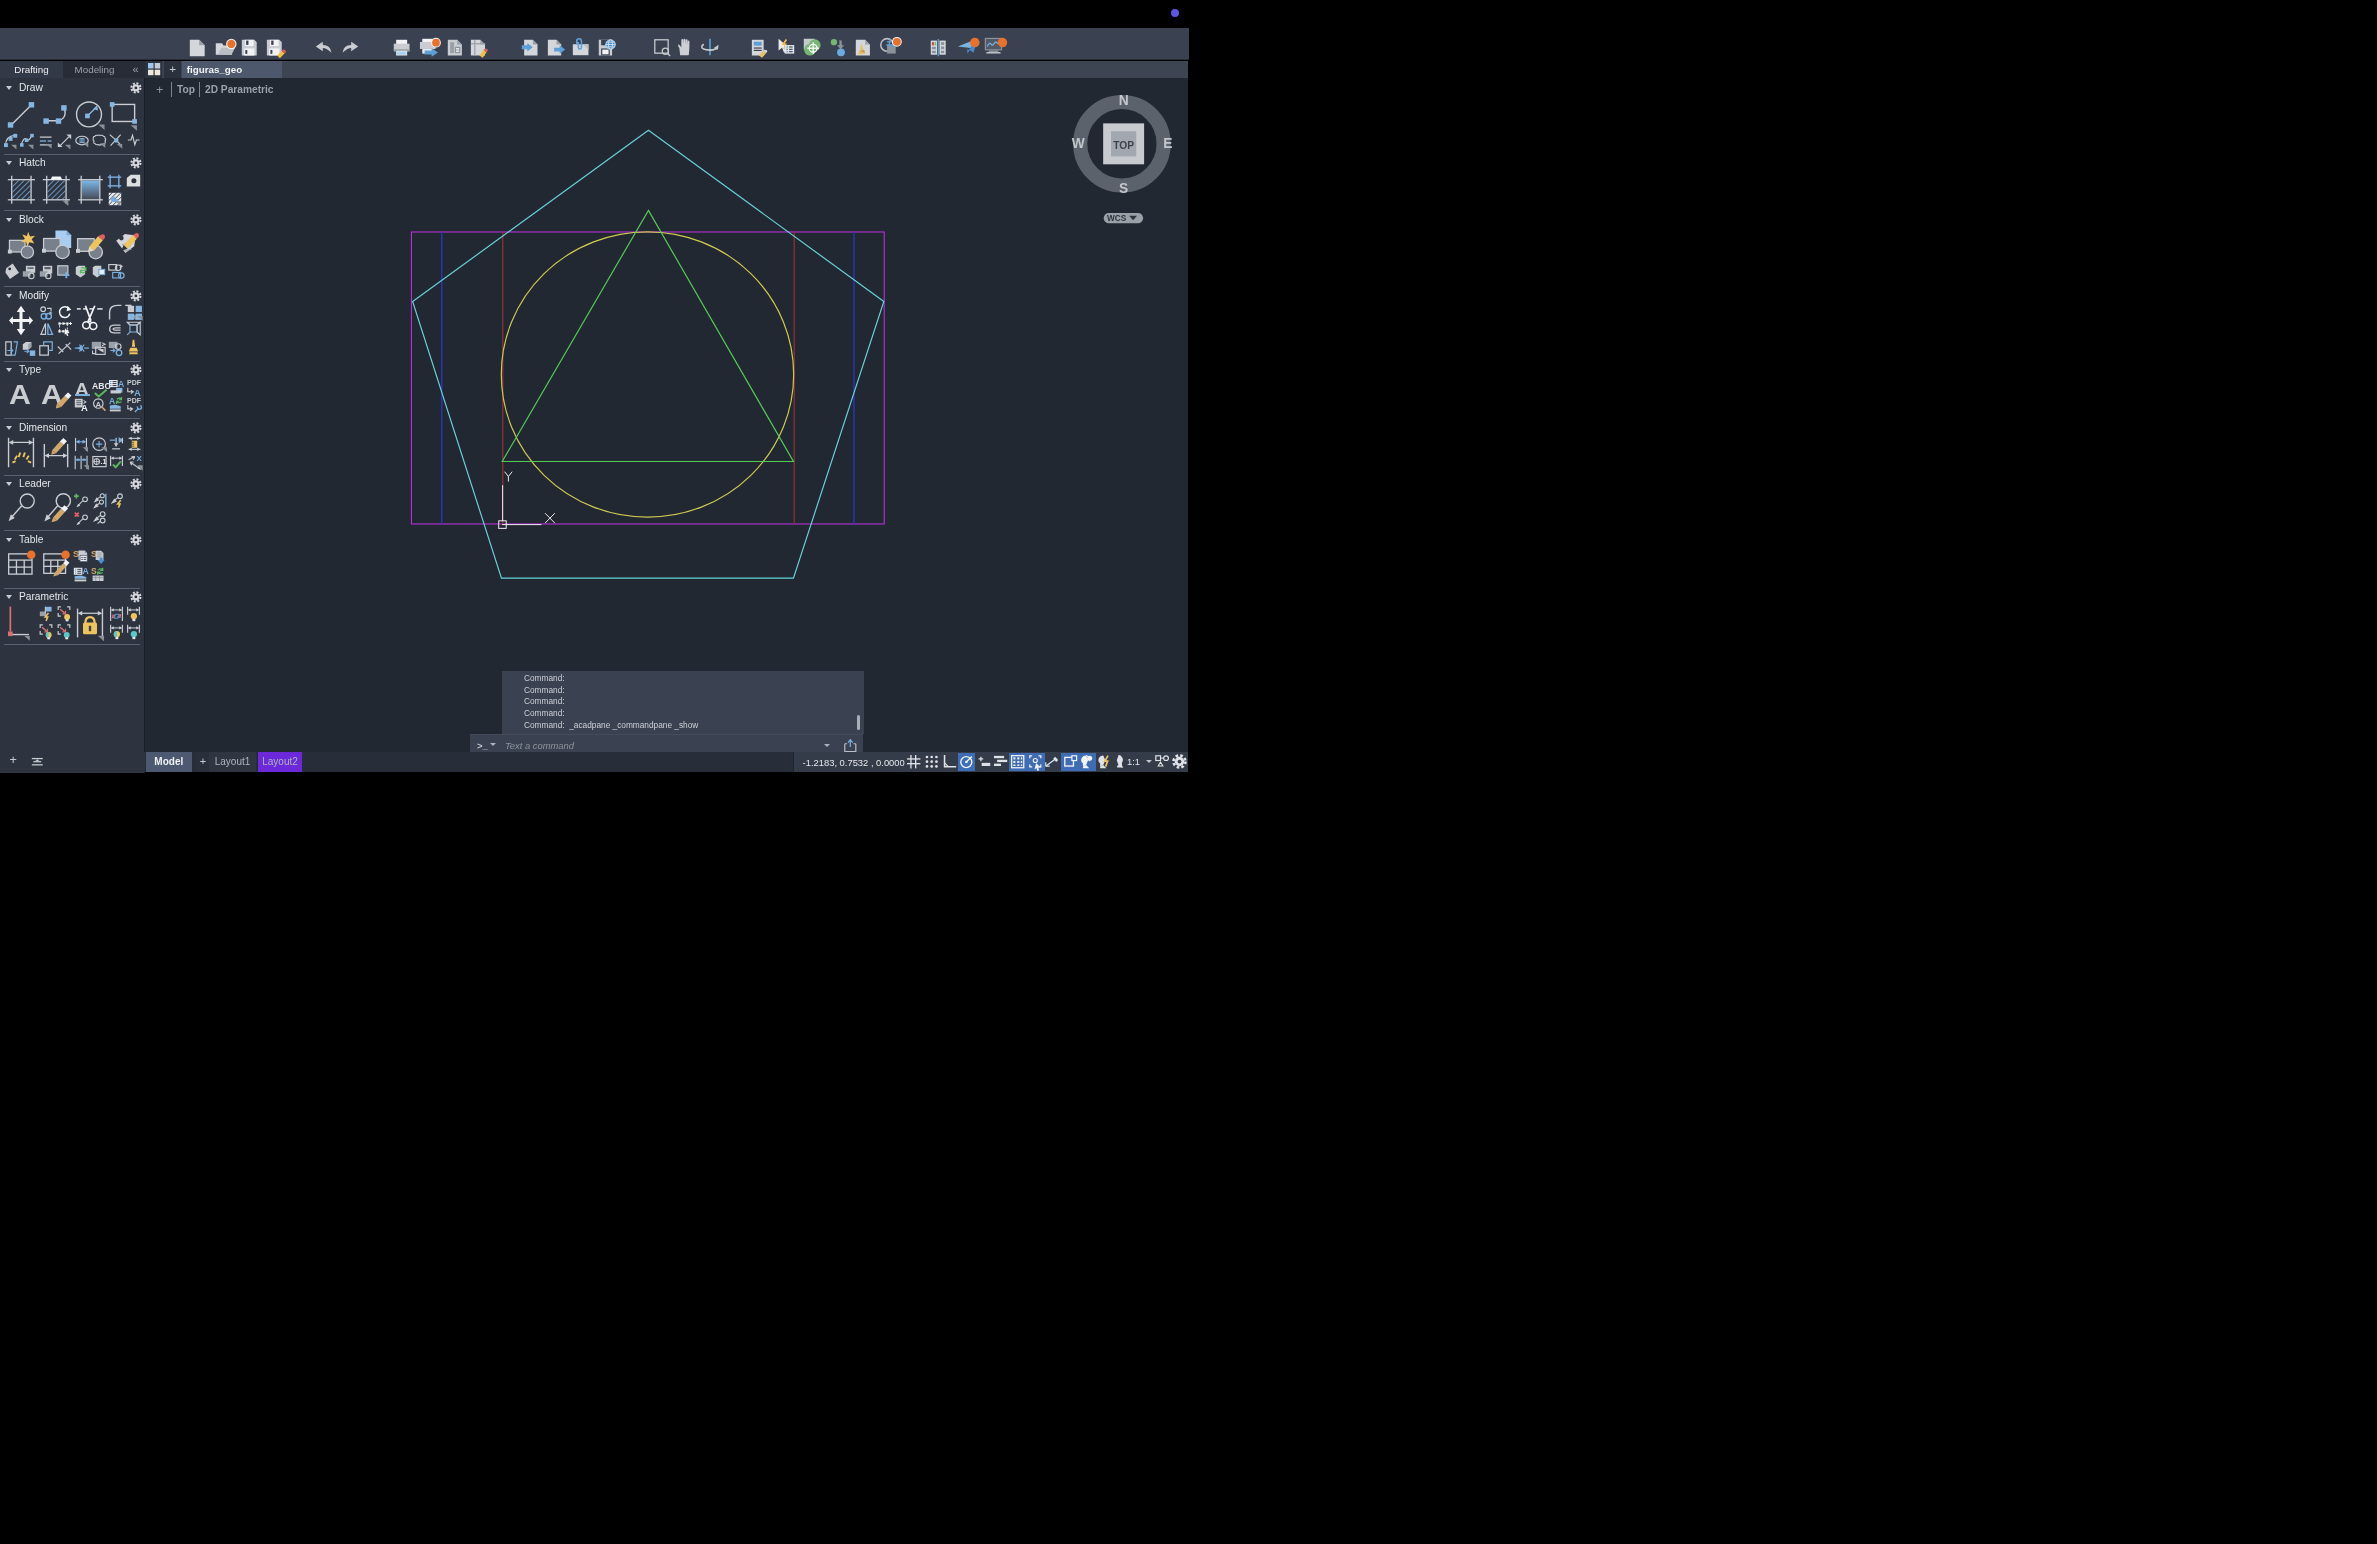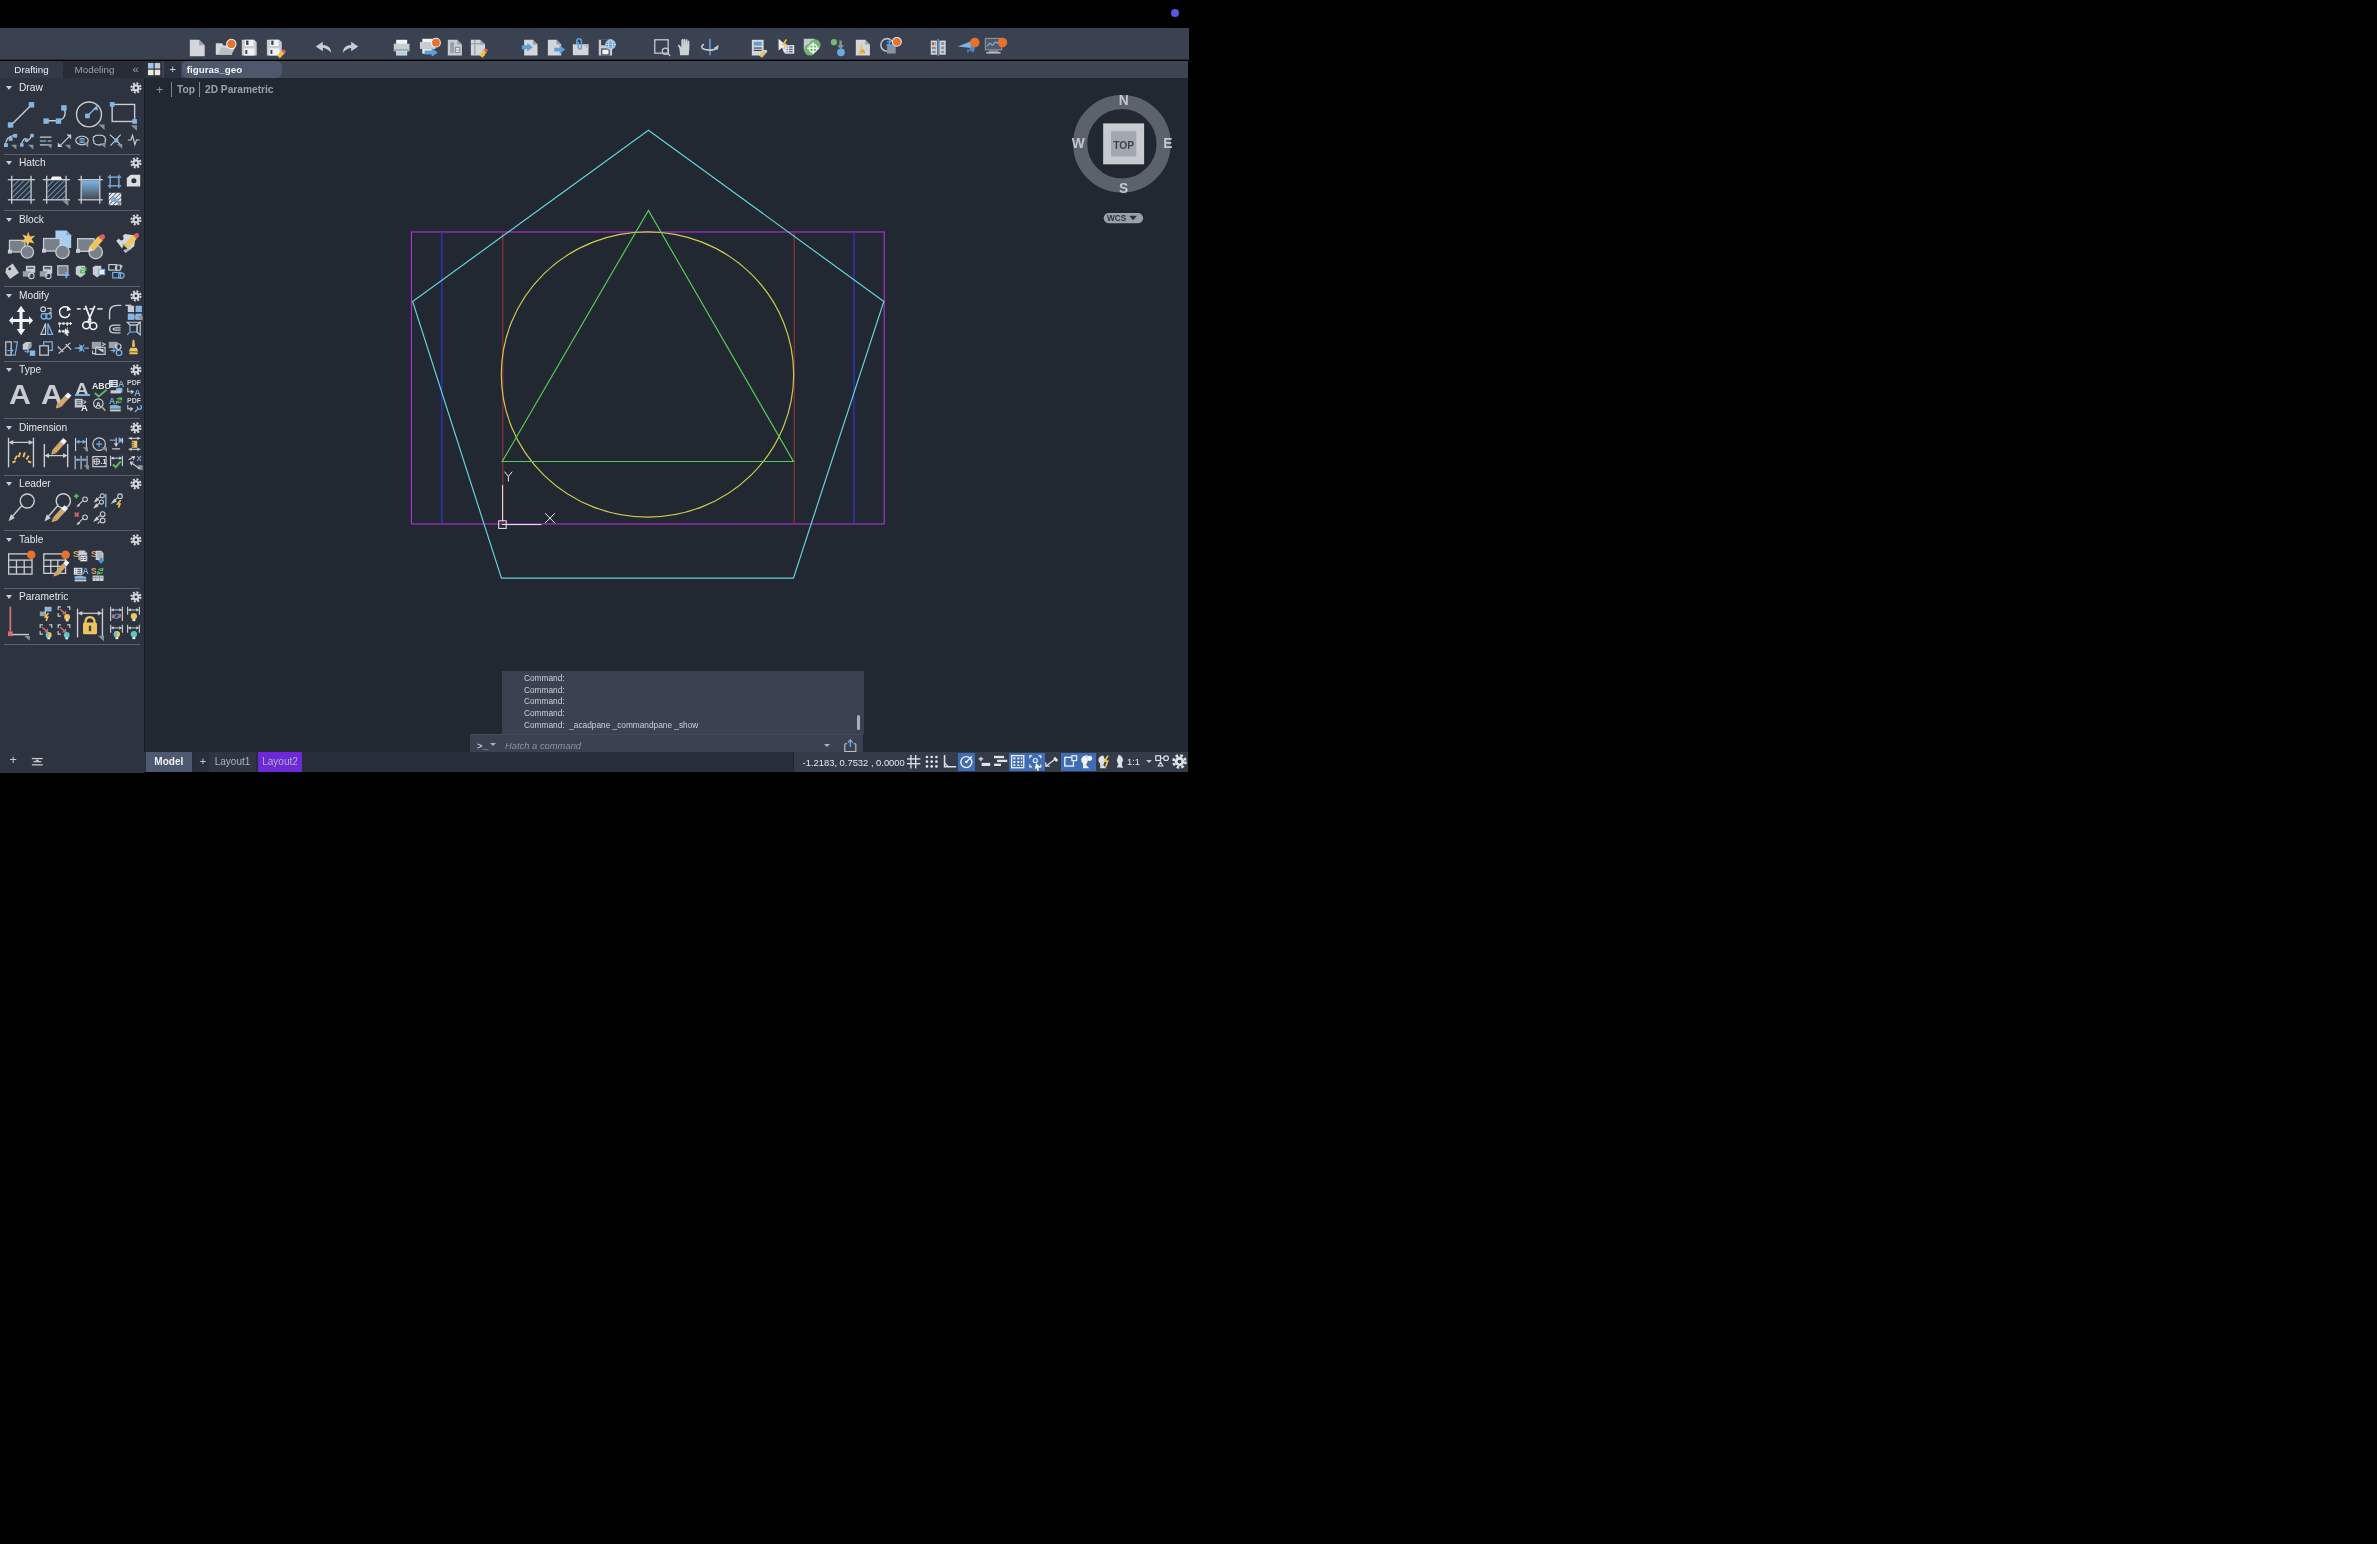--- a/index.html
+++ b/index.html
@@ -4,21 +4,21 @@
 <style>
 html,body{margin:0;padding:0;width:1189px;height:772px;overflow:hidden;background:#000;
 font-family:"Liberation Sans",sans-serif;-webkit-font-smoothing:antialiased;}
 *{box-sizing:border-box;}
 #menubar{position:absolute;left:0;top:0;width:1189px;height:28px;background:#000;}
 #mbdot{position:absolute;left:1171px;top:9.4px;width:7.9px;height:7.9px;border-radius:50%;background:#5e55e0;}
 #toolbar{position:absolute;left:0;top:28px;width:1189px;height:32px;background:#3a4150;border-bottom:0.8px solid #272c36;}
 #filetabs{position:absolute;left:145px;top:61px;width:1043px;height:17.3px;background:#3d4452;}
 #quadtile{position:absolute;left:0px;top:0px;width:18px;height:17.3px;background:#2b313d;border-right:0.8px solid #3a4150;}
 #plustile{position:absolute;left:19px;top:0px;width:17.3px;height:17.3px;background:#2b313d;color:#c8ccd2;font-size:11.8px;line-height:16.5px;text-align:center;}
-#filetab{position:absolute;left:37px;top:0px;width:100px;height:17.3px;background:#4e586c;color:#f2f4f6;font-weight:bold;font-size:9.8px;line-height:17.3px;padding-left:4.7px;border-radius:6px;}
+#filetab{position:absolute;left:37px;top:0px;width:100px;height:17.3px;background:#4e586c;color:#f2f4f6;font-weight:bold;font-size:9.8px;line-height:17.3px;padding-left:4.7px;}
 #panel{position:absolute;left:0;top:61px;width:145px;height:712px;background:#2d333f;border-right:0.8px solid #1a1f27;}
 .ptab{position:absolute;top:0;height:17.3px;font-size:9.8px;line-height:17.3px;text-align:center;}
 #viewport{position:absolute;left:145px;top:78px;width:1043px;height:675px;background:#222831;}
 #vplabel{position:absolute;left:11px;top:6.3px;color:#9aa1ab;font-size:10.2px;font-weight:bold;}
 #cmdhist{position:absolute;left:502px;top:671px;width:362px;height:63px;background:#3a4150;color:#ccd1d7;font-size:8.3px;line-height:11.7px;padding:2px 0 0 22px;}
 #cmdbar{position:absolute;left:470px;top:734px;width:393px;height:22px;background:#3a4150;border-top:0.8px solid #434b5a;}
 #bottombar{position:absolute;left:145px;top:752px;width:1043px;height:19.7px;background:#282e39;}
 #statusright{position:absolute;left:793px;top:752px;width:395px;height:19.7px;background:#343c49;border-left:0.8px solid #1f242c;}
 .btab{position:absolute;top:0;height:19.7px;font-size:10px;line-height:19.7px;text-align:center;}
 .hdr{position:absolute;left:0;width:145px;height:12.6px;color:#e4e7ea;font-size:10.2px;}
@@ -1037,21 +1037,21 @@
     <path d="M84 166 L94 166 L89 171.5 Z" fill="#2e343d"></path>
   </svg>
 </div>
 </div>
 <div id="cmdhist">Command:<br>Command:<br>Command:<br>Command:<br>Command:&nbsp;&nbsp;_acadpane _commandpane _show
 <div style="position:absolute;right:3.9px;top:44px;width:3.1px;height:15px;border-radius:1.6px;background:#a9afb8;"></div>
 </div>
 <div id="cmdbar">
   <span style="position:absolute;left:7px;top:4.7px;color:#c3c8cf;font-size:9.4px;font-weight:bold;">&gt;_</span>
   <span style="position:absolute;left:20.4px;top:7.9px;width:0;height:0;border-left:3.1px solid transparent;border-right:3.1px solid transparent;border-top:3.9px solid #aeb4bc;"></span>
-  <span style="position:absolute;left:35px;top:4.7px;color:#8d949e;font-size:9.4px;font-style:italic;">Hatch a command</span>
+  <span style="position:absolute;left:35px;top:4.7px;color:#8d949e;font-size:9.4px;font-style:italic;">Text a command</span>
   <span style="position:absolute;left:354px;top:8.6px;width:0;height:0;border-left:3.1px solid transparent;border-right:3.1px solid transparent;border-top:3.9px solid #aeb4bc;"></span>
     <svg style="left:374px;top:4.3px;" width="12.6" height="13.4" viewBox="0 0 16 17">
       <path d="M1 6 L4 6 M12 6 L15 6 M1 6 L1 16 L15 16 L15 6" stroke="#b9bfc7" stroke-width="1.5" fill="none"></path>
       <line x1="8" y1="1.5" x2="8" y2="10" stroke="#79aede" stroke-width="1.6"></line>
       <path d="M5 4.5 L8 1 L11 4.5" stroke="#79aede" stroke-width="1.6" fill="none"></path>
     </svg>
 </div>
 <div id="bottombar">
   <div class="btab" style="left:0.8px;width:46px;background:#4d5970;color:#f0f2f4;font-weight:bold;">Model</div>
   <div class="btab" style="left:51px;width:13.8px;background:#2a303b;color:#c8ccd2;font-size:11px;">+</div>

